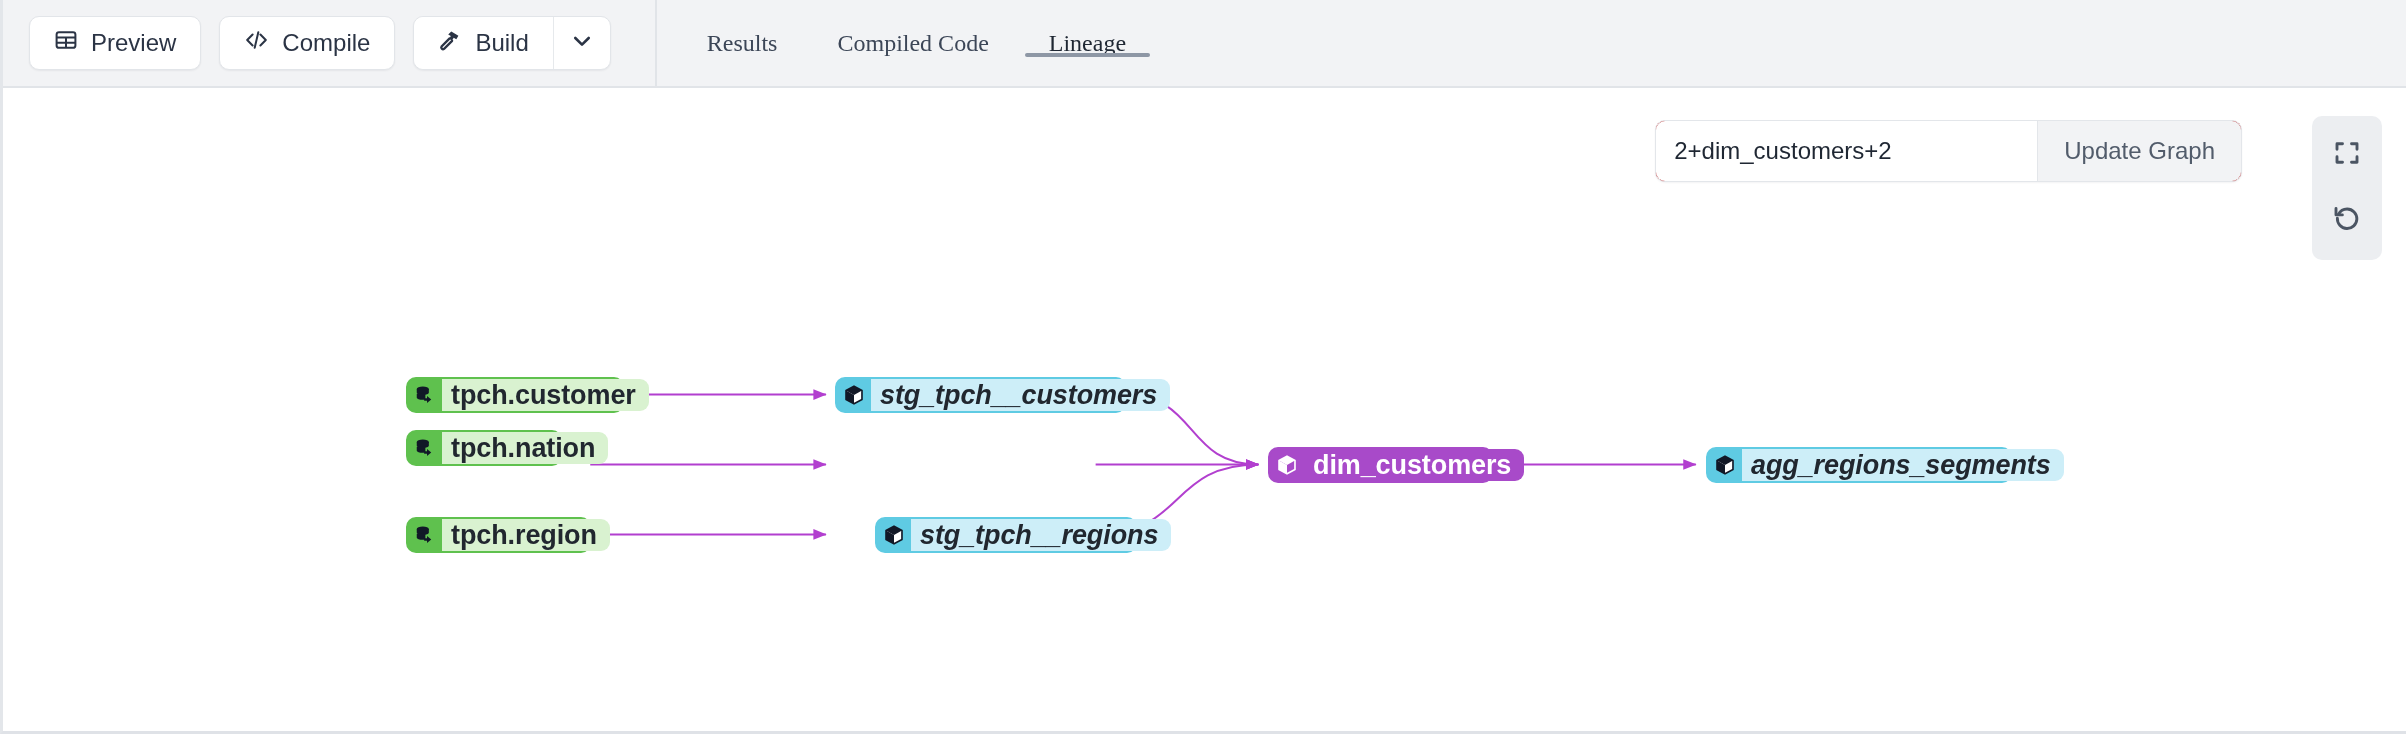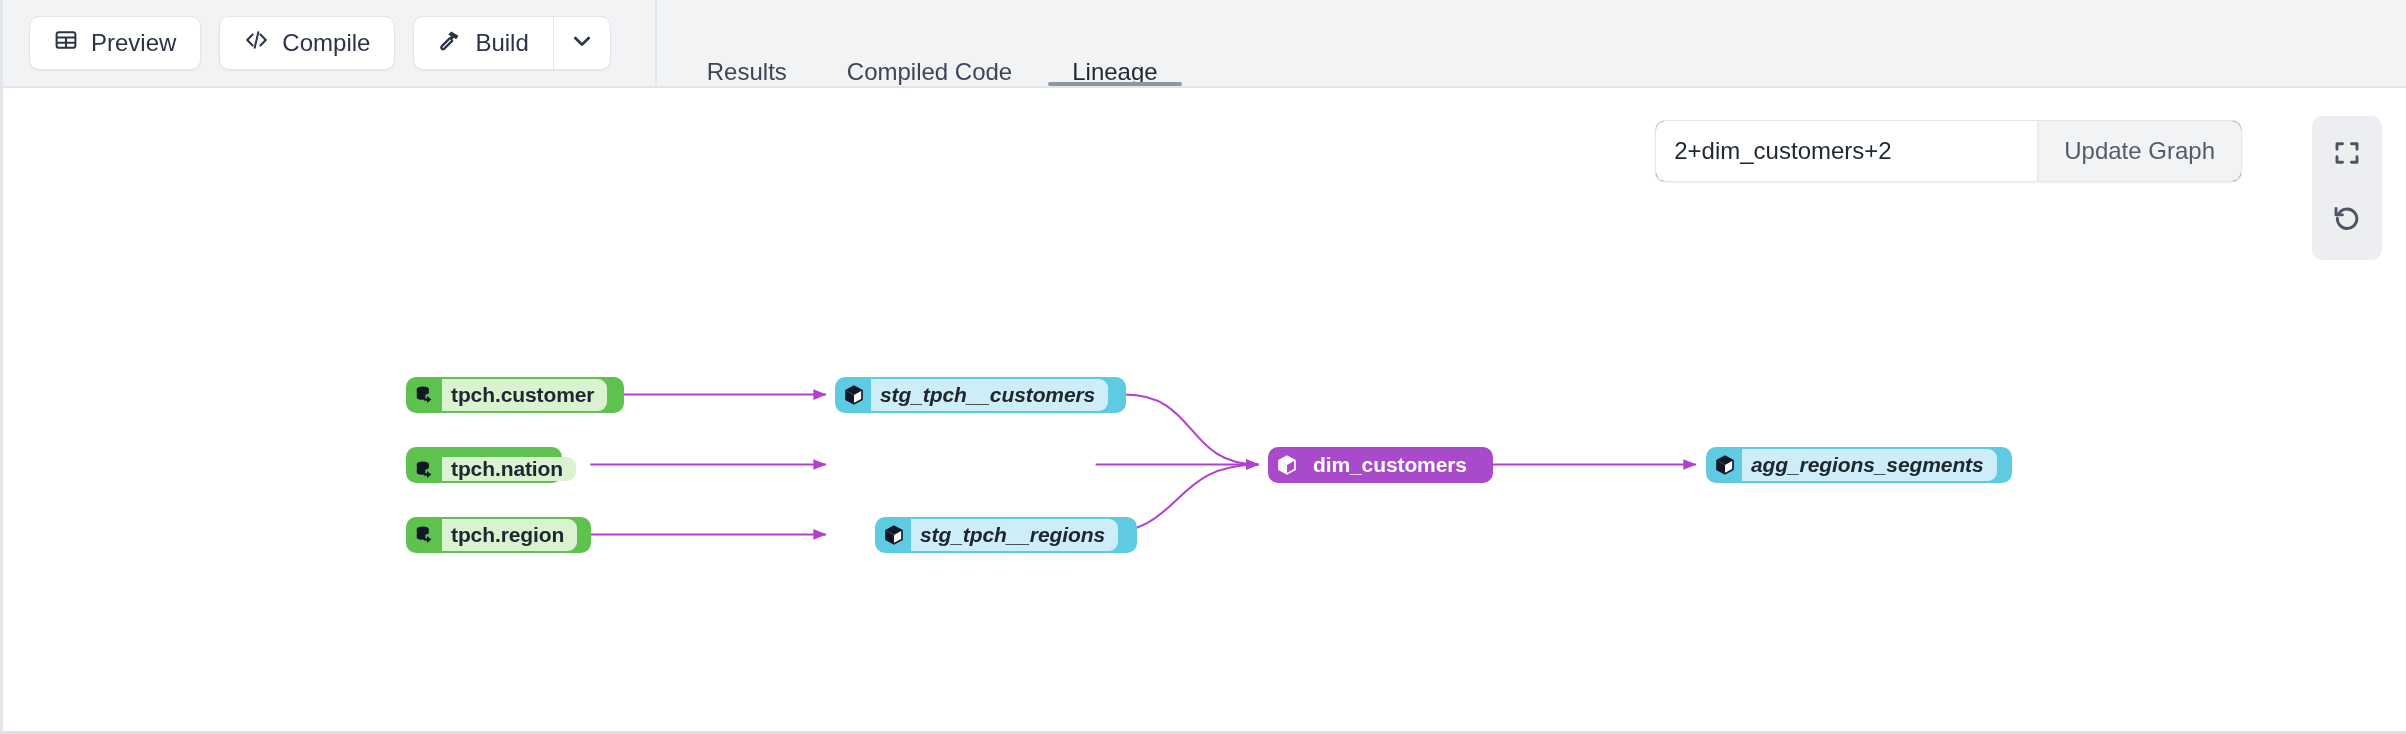--- a/index.html
+++ b/index.html
@@ -91,23 +91,24 @@
 
   .tb-divider {
     width: 2px;
     height: 100%;
     background: #e1e4e8;
     margin-left: 26px;
   }
 
   .tabs {
     display: flex;
-    align-items: flex-end;
+    align-items: center;
     height: 100%;
     padding-left: 20px;
+    font-family: Liberation Serif, serif;
   }
   .tab {
     display: flex;
     align-items: center;
     padding: 0 30px;
     font-size: 24px;
     color: #3c4657;
     cursor: pointer;
     position: relative;
     white-space: nowrap;
@@ -217,21 +218,21 @@
     display: flex;
     align-items: center;
     justify-content: center;
     border-radius: 9px 0 0 9px;
     flex: 0 0 34px;
   }
   .node .n-label {
     display: flex;
     align-items: center;
     padding: 0 13px 0 9px;
-    font-size: 21px;
+    font-size: 27px;
     font-weight: bold;
     letter-spacing: -.1px;
     border-radius: 0 9px 9px 0;
   }
 
   
   .node.src { background: #5fc14e; border: 2px solid #5fc14e; }
   .node.src .n-icon { background: #5fc14e; }
   .node.src .n-label { background: #d9f2d0; color: #21272f; }
 
@@ -351,21 +352,21 @@
           <div class="n-icon">
             <svg width="22" height="22" viewBox="0 0 24 24" fill="none">
               <ellipse cx="9.6" cy="5.4" rx="6.6" ry="2.6" fill="#111827"></ellipse>
               <path d="M3 5.4v4c0 1.5 3 2.7 6.6 2.7s6.6-1.2 6.6-2.7v-4" fill="#111827"></path>
               <path d="M3 10.6v4c0 1.45 3 2.6 6.6 2.6 1 0 2-.1 2.8-.26V10.6z" fill="#111827"></path>
               <path d="M14.2 13.2v2.4h-3.1v2.6h3.1v2.4l4.6-3.7z" fill="#111827"></path>
             </svg>
           </div>
           <div class="n-label">tpch.customer</div>
         </div>
-        <div class="node src" style="left: 403px; top: 377px; width: 156px; align-items: flex-end;">
+        <div class="node src" style="left: 403px; top: 360px; width: 156px;">
           <div class="n-icon">
             <svg width="22" height="22" viewBox="0 0 24 24" fill="none">
               <ellipse cx="9.6" cy="5.4" rx="6.6" ry="2.6" fill="#111827"></ellipse>
               <path d="M3 5.4v4c0 1.5 3 2.7 6.6 2.7s6.6-1.2 6.6-2.7v-4" fill="#111827"></path>
               <path d="M3 10.6v4c0 1.45 3 2.6 6.6 2.6 1 0 2-.1 2.8-.26V10.6z" fill="#111827"></path>
               <path d="M14.2 13.2v2.4h-3.1v2.6h3.1v2.4l4.6-3.7z" fill="#111827"></path>
             </svg>
           </div>
           <div class="n-label">tpch.nation</div>
         </div>

